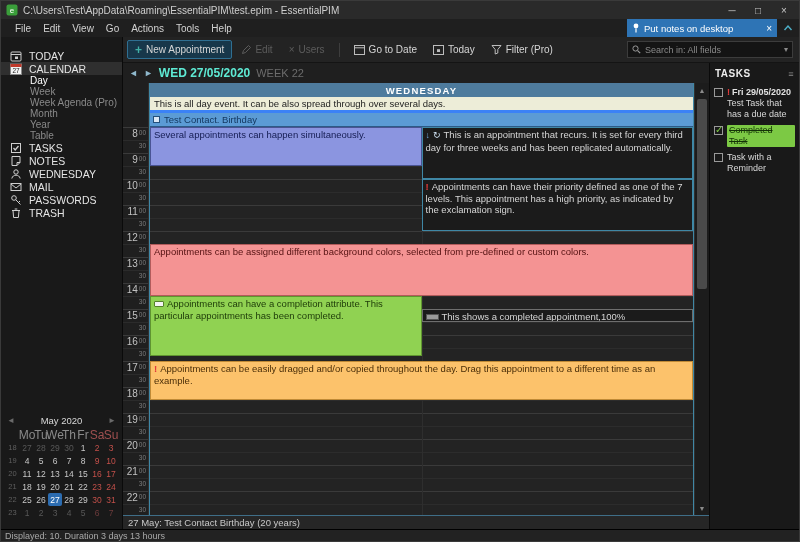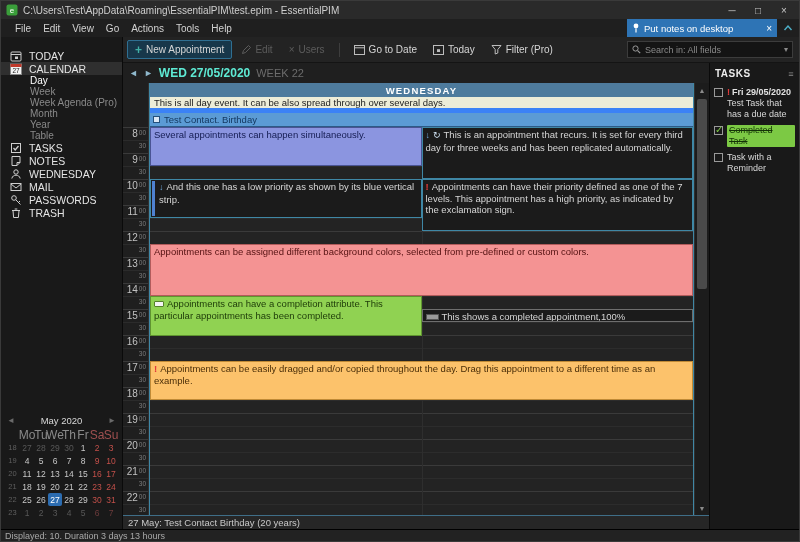--- a/index.html
+++ b/index.html
@@ -74,21 +74,21 @@
 .cal-body{flex:1;display:flex;min-height:0;}
 .gutter{width:26px;background:#1f1f1f;border-right:1px solid #303030;display:flex;flex-direction:column;}
 .gutter-spacer{flex:0 0 44px;}
 .hour-row{flex:0 0 26px;border-top:1px solid #3a3a3a;}
 .hr-a{height:12px;display:flex;justify-content:flex-end;align-items:flex-start;gap:1px;padding-right:2px;}
 .hr-num{color:#c2c2c2;font-size:10px;line-height:11px;}
 .hr-min{color:#7d7d7d;font-size:6.5px;line-height:8px;margin-top:1px;}
 .hr-b{height:13px;border-top:1px solid #2b2b2b;display:flex;justify-content:flex-end;padding-right:2px;}
 .day-col{flex:1;display:flex;flex-direction:column;min-width:0;background:#232323;border-left:1px solid var(--teal_border,#3f87a5);border-right:1px solid var(--teal_border,#3f87a5);}
 .day-header{flex:0 0 14px;background:var(--day_header,#4e7b9d);color:#fff;font-size:9.5px;font-weight:bold;letter-spacing:1.2px;display:flex;align-items:center;justify-content:center;}
-.allday{flex:0 0 16px;background:var(--allday_bg,#ededd8);color:#222;font-size:9.5px;display:flex;align-items:center;padding:0 4px;border-bottom:5px solid #3b82f6;white-space:nowrap;overflow:hidden;}
+.allday{flex:0 0 16px;background:var(--allday_bg,#ededd8);color:#222;font-size:9.5px;display:flex;align-items:center;padding:0 4px;border-bottom:3px solid #3b82f6;white-space:nowrap;overflow:hidden;}
 .birthday{flex:0 0 14px;background:var(--birthday_bg,#5b9bd5);color:#12365e;font-size:9.5px;display:flex;align-items:center;gap:4px;padding:0 3px;border-bottom:1px solid #2d5a86;white-space:nowrap;overflow:hidden;}
 .bd-icon{width:7px;height:7px;background:#dce9f7;border:1px solid #24517e;flex:0 0 7px;}
 .grid{flex:1;position:relative;background:#232323;background-image:repeating-linear-gradient(to bottom,#3a3a3a 0 1px,transparent 1px 13px,#2c2c2c 13px 14px,transparent 14px 26px);}
 .grid-divider{position:absolute;left:50%;top:0;bottom:0;width:1px;background:#2e2e2e;}
 .apt{position:absolute;border:1px solid var(--teal_border,#3f87a5);font-size:9.5px;line-height:11.5px;padding:1px 3px;overflow:hidden;}
 .apt.strip{padding-left:8px;}
 .apt.strip::before{content:"";position:absolute;left:1px;top:1px;bottom:1px;width:3px;background:var(--low_blue,#4f81d0);}
 .ic{margin-right:3px;}
 .ic-down-arrow{color:#6fa8dc;font-weight:bold;font-size:9px;}
 .ic-recurrence{color:#cfe2f3;font-size:9px;}
@@ -537,24 +537,23 @@
               <div class="day-header">WEDNESDAY</div>
               <div class="allday">This is all day event. It can be also spread through over several days.</div>
               <div class="birthday">
                 <span class="bd-icon"></span>
                 <span>Test Contact. Birthday</span>
               </div>
               <div class="grid" id="day-grid">
                 <div class="grid-divider"></div>
               <div class="apt" style="background: rgb(139, 149, 224); color: rgb(20, 28, 82); border-color: rgb(74, 84, 148); top: 0px; height: 39px; left: 0px; width: 50%;"><span class="apt-text">Several appointments can happen simultaneously.</span></div>
                   <div class="apt" style="background: rgb(27, 27, 27); color: rgb(214, 214, 214); border-color: rgb(63, 135, 165); top: 0px; height: 52px; left: 50%; right: 0px;"><span class="ic ic-down-arrow">↓</span><span class="ic ic-recurrence">↻</span><span class="apt-text">This is an appointment that recurs. It is set for every third day for three weeks and has been replicated automatically.</span></div>
-                  <div class="apt strip" style="background: rgb(27, 27, 27); color: rgb(214, 214, 214); border-color: rgb(63, 135, 165); top: 52px; height: 39px; left: 0px; width: 50%;"><span class="ic ic-down-arrow">↓</span><span class="apt-text">And this one has a low priority as shown by its blue vertical strip.</span></div>
                   <div class="apt" style="background: rgb(27, 27, 27); color: rgb(214, 214, 214); border-color: rgb(63, 135, 165); top: 52px; height: 52px; left: 50%; right: 0px;"><span class="ic ic-exclamation">!</span><span class="apt-text">Appointments can have their priority defined as one of the 7 levels. This appointment has a high priority, as indicated by the exclamation sign.</span></div>
                   <div class="apt" style="background: rgb(244, 147, 147); color: rgb(84, 17, 17); border-color: rgb(178, 91, 91); top: 117px; height: 52px; left: 0px; right: 0px;"><span class="apt-text">Appointments can be assigned different background colors, selected from pre-defined or custom colors.</span></div>
-                  <div class="apt" style="background: rgb(144, 210, 82); color: rgb(29, 58, 8); border-color: rgb(95, 148, 48); top: 169px; height: 40px; left: 0px; width: 50%;"><span class="ic ic-completed-bar"></span><span class="apt-text">Appointments can have a completion attribute. This particular appointments has been completed.</span></div>
+                  <div class="apt" style="background: rgb(144, 210, 82); color: rgb(29, 58, 8); border-color: rgb(95, 148, 48); top: 169px; height: 60px; left: 0px; width: 50%;"><span class="ic ic-completed-bar"></span><span class="apt-text">Appointments can have a completion attribute. This particular appointments has been completed.</span></div>
                   <div class="apt" style="background: rgb(27, 27, 27); color: rgb(214, 214, 214); border-color: rgb(110, 110, 110); top: 182px; height: 13px; left: 50%; right: 0px;"><span class="ic ic-progress-bar"></span><span class="apt-text">This shows a completed appointment,100%</span></div>
                   <div class="apt" style="background: rgb(252, 194, 107); color: rgb(74, 46, 8); border-color: rgb(192, 138, 54); top: 234px; height: 39px; left: 0px; right: 0px;"><span class="ic ic-exclamation">!</span><span class="apt-text">Appointments can be easily dragged and/or copied throughout the day. Drag this appointment to a different time as an example.</span></div>
                 </div>
             </div>
 
             <div class="vscroll">
               <div class="scroll-btn">▲</div>
               <div class="scroll-track">
                 <div class="scroll-thumb"></div>
               </div>

